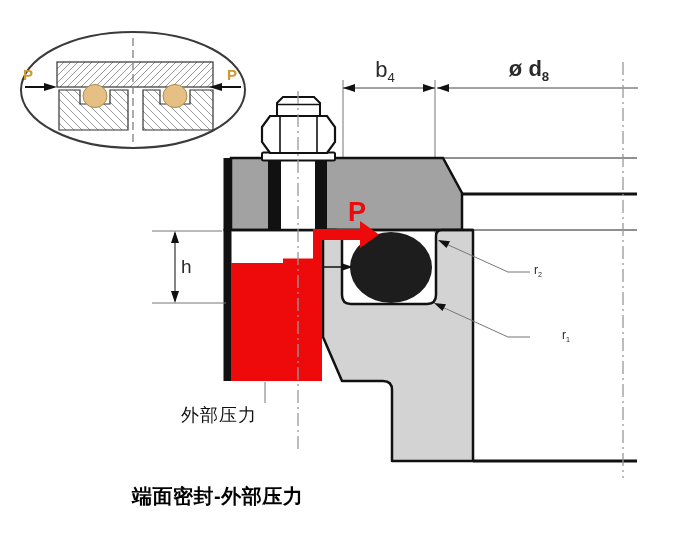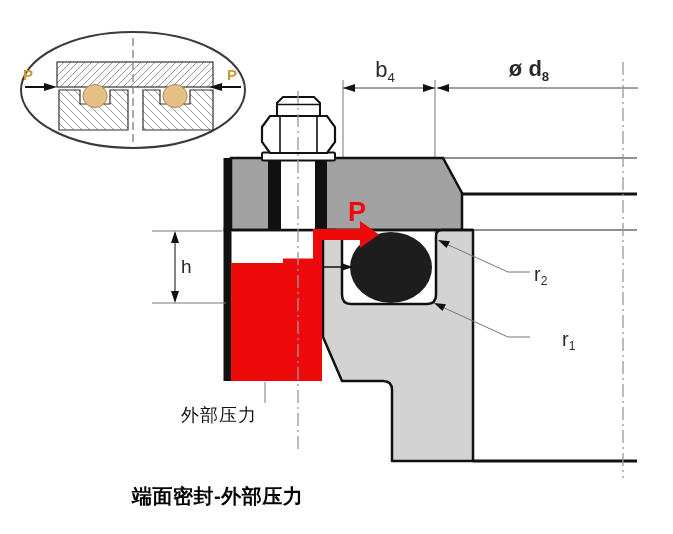--- a/index.html
+++ b/index.html
@@ -4,21 +4,21 @@
 <style>
   html,body{margin:0;padding:0;background:#fff;}
   .stage{
     position:relative;width:673px;height:534px;background:#fff;overflow:hidden;
     font-family:"Liberation Sans", sans-serif;color:#1a1a1a;
   }
   .stage svg{position:absolute;left:0;top:0;}
   .lbl{position:absolute;white-space:nowrap;line-height:1;}
   .lbl .sub{font-size:0.6em;position:relative;top:0.35em;}
   .dim-lbl{font-size:22px;color:#2a2a2a;transform:translateX(-50%);}
-  .r-lbl{font-size:20px;color:#2a2a2a;}
+  .r-lbl{font-size:12px;color:#2a2a2a;}
   .h-lbl{font-size:19px;color:#2a2a2a;}
   .p-main{font-size:27px;font-weight:bold;color:var(--red);transform:translateX(-50%);}
   .p-inset{font-size:15px;font-weight:bold;color:var(--gold);transform:translateX(-50%);}
   .zh{font-size:18px;color:#111;letter-spacing:1px;}
   .caption{font-size:20px;font-weight:bold;color:#000;letter-spacing:0.5px;}
 </style>
 </head>
 <body>
 
 <div class="stage">

